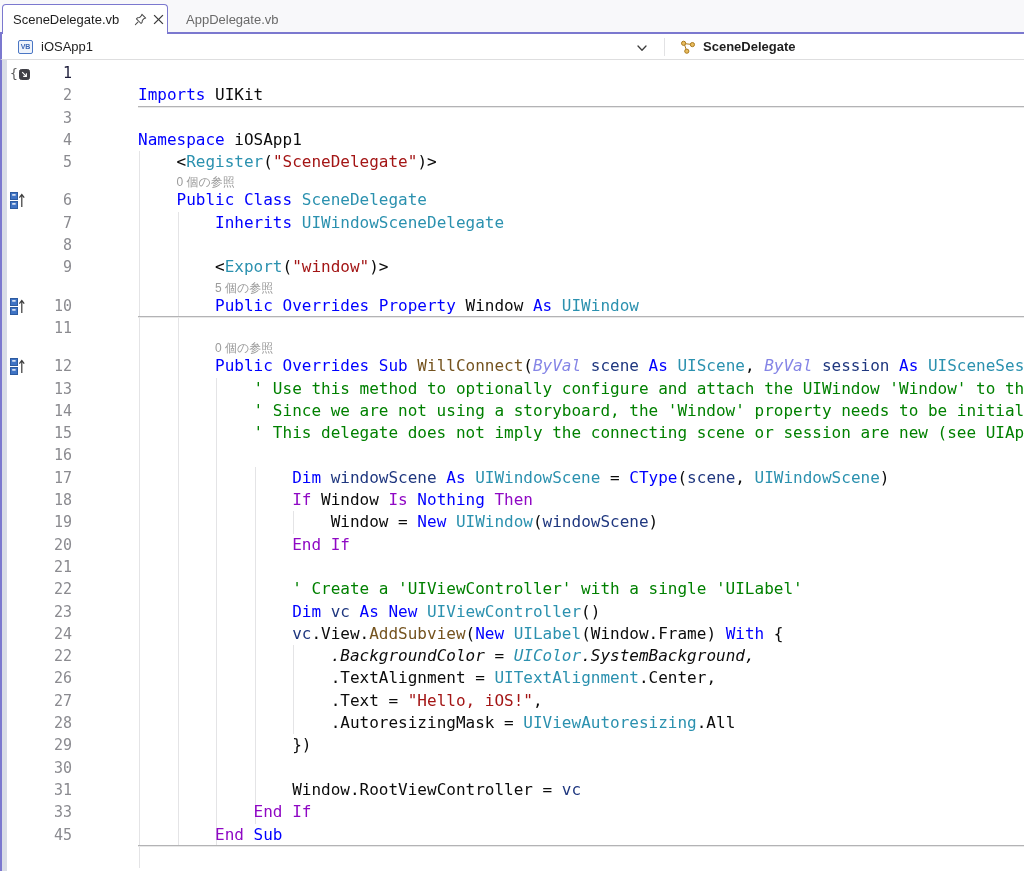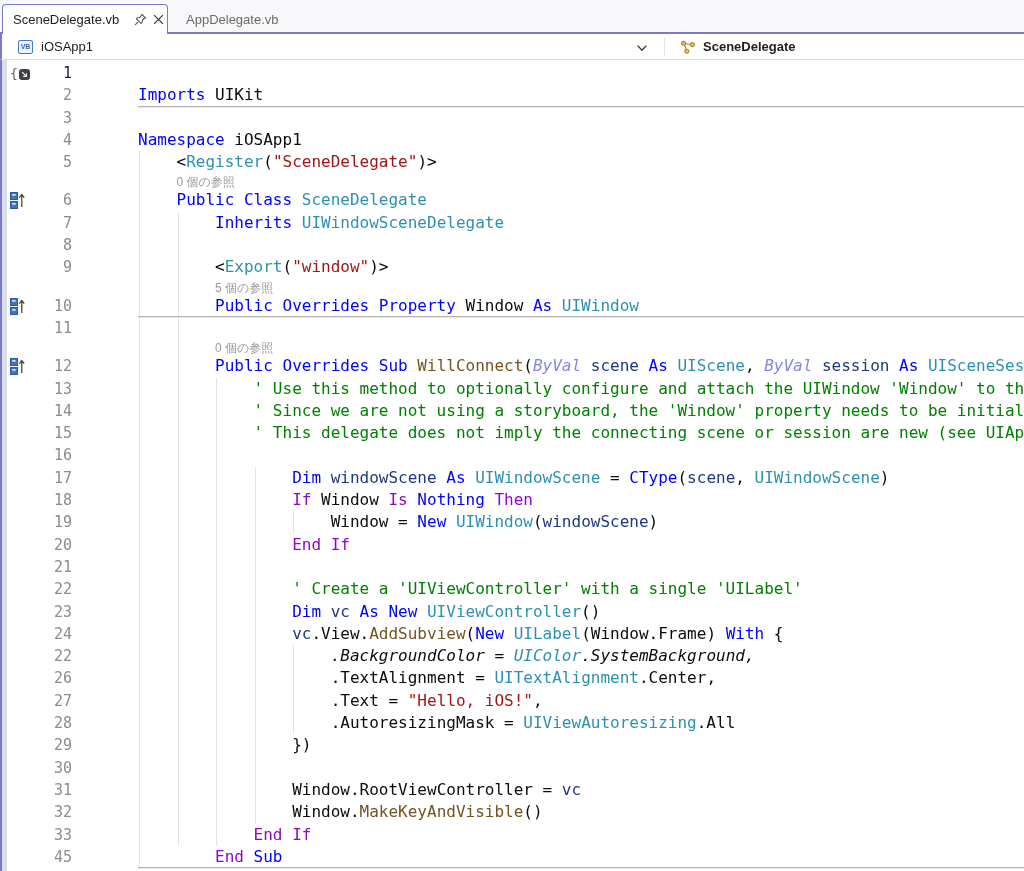--- a/index.html
+++ b/index.html
@@ -360,26 +360,20 @@
           <div class="code-text" style="padding-left: 0ch;"></div>
         </div>
         <div class="row code">
           <div class="gutter">
             <span class="lnum">31</span>
           </div>
           <div class="code-text" style="padding-left: 16ch;"><span class="tok id">Window</span><span class="tok pl">.</span><span class="tok id">RootViewController</span><span class="tok pl"> = </span><span class="tok param">vc</span></div>
         </div>
         <div class="row code">
           <div class="gutter">
-            <span class="lnum">32</span>
-          </div>
-          <div class="code-text" style="padding-left: 16ch;"><span class="tok id">Window</span><span class="tok pl">.</span><span class="tok meth">MakeKeyAndVisible</span><span class="tok pl">()</span></div>
-        </div>
-        <div class="row code">
-          <div class="gutter">
             <span class="lnum">33</span>
           </div>
           <div class="code-text" style="padding-left: 12ch;"><span class="tok ctrl">End If</span></div>
         </div>
         <div class="row code sep">
           <div class="gutter">
             <span class="lnum">45</span>
           </div>
           <div class="code-text" style="padding-left: 8ch;"><span class="tok ctrl">End </span><span class="tok kw">Sub</span></div>
         </div>

